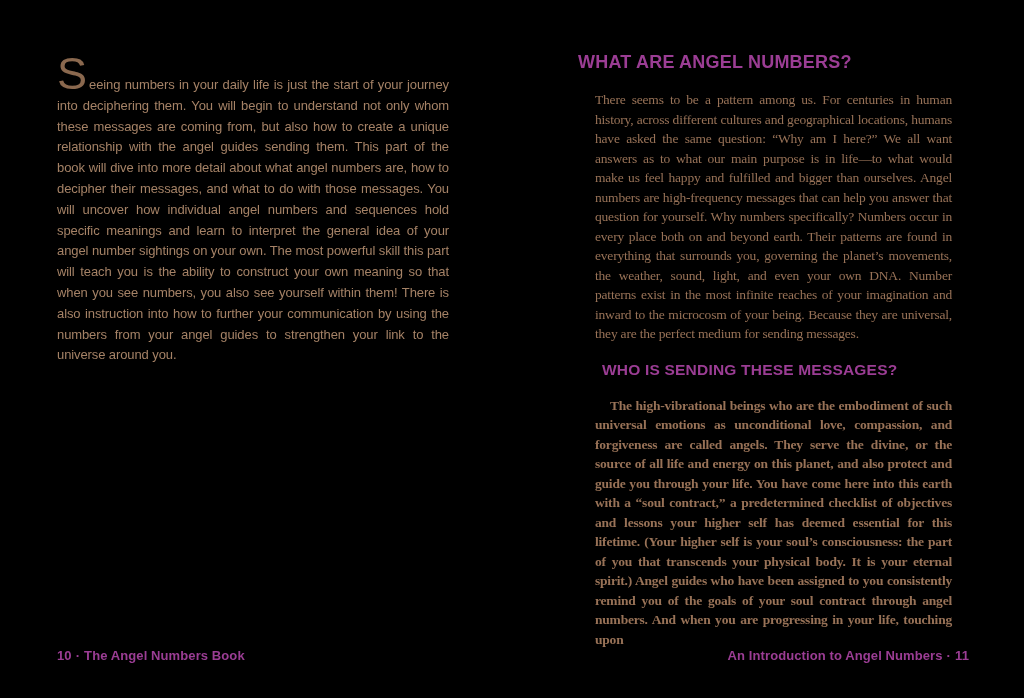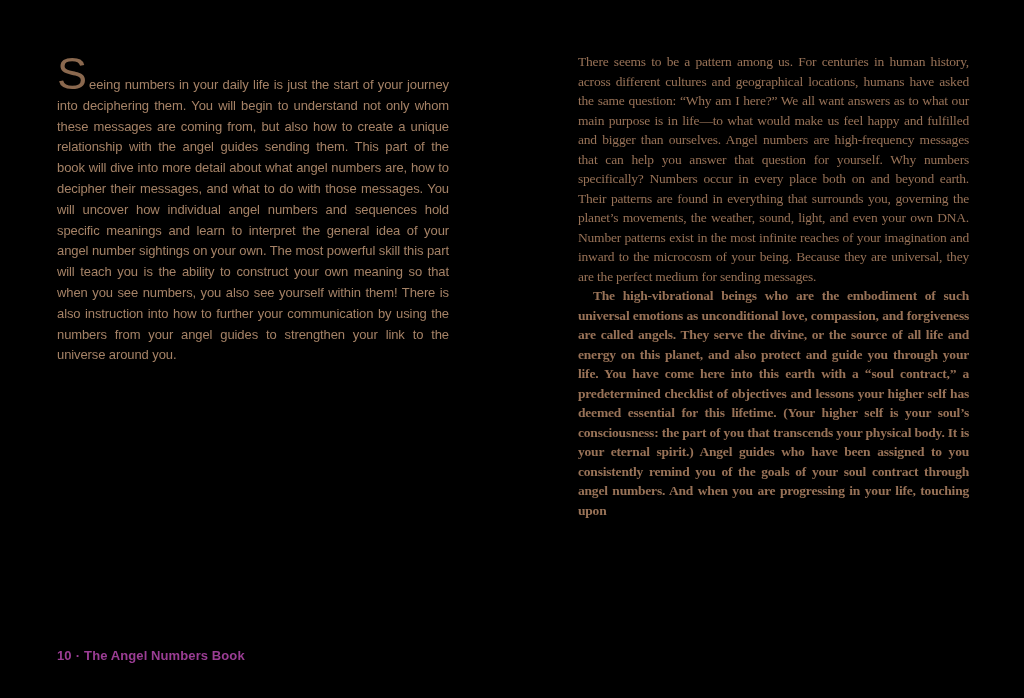--- a/index.html
+++ b/index.html
@@ -49,21 +49,21 @@
   }
   .section-heading {
     margin: 0 0 8px 0;
     font-family: "Liberation Sans", sans-serif;
     font-size: 18px;
     font-weight: 700;
     letter-spacing: 0.2px;
     color: #9b3d94;
   }
   .serif-par {
-    margin: 0;
+    margin: 17px;
     font-family: "Liberation Serif", serif;
     font-size: 13.5px;
     line-height: 19.5px;
     letter-spacing: -0.2px;
     color: #987257;
     text-align: justify;
   }
   .subsection-heading {
     margin: 17px 0 5px 24px;
     font-family: "Liberation Sans", sans-serif;
@@ -95,18 +95,21 @@
 </head>
 <body>
 
 <div class="spread">
 
   <div class="left-body"><span class="dropcap">S</span><span>eeing numbers in your daily life is just the start of your journey into deciphering them. You will begin to understand not only whom these messages are coming from, but also how to create a unique relationship with the angel guides sending them. This part of the book will dive into more detail about what angel numbers are, how to decipher their messages, and what to do with those messages. You will uncover how individual angel numbers and sequences hold specific meanings and learn to interpret the general idea of your angel number sightings on your own. The most powerful skill this part will teach you is the ability to construct your own meaning so that when you see numbers, you also see yourself within them! There is also instruction into how to further your communication by using the numbers from your angel guides to strengthen your link to the universe around you.</span></div>
 
   <div class="footer footer-left"><span>10</span><span class="sep">·</span><span>The Angel Numbers Book</span></div>
 
   <div class="right-col">
+    <h1 class="section-heading">WHAT ARE ANGEL NUMBERS?</h1>
     <p class="serif-par">There seems to be a pattern among us. For centuries in human history, across different cultures and geographical locations, humans have asked the same question: “Why am I here?” We all want answers as to what our main purpose is in life—to what would make us feel happy and fulfilled and bigger than ourselves. Angel numbers are high-frequency messages that can help you answer that question for yourself. Why numbers specifically? Numbers occur in every place both on and beyond earth. Their patterns are found in everything that surrounds you, governing the planet’s movements, the weather, sound, light, and even your own DNA. Number patterns exist in the most infinite reaches of your imagination and inward to the microcosm of your being. Because they are universal, they are the perfect medium for sending messages.</p>
+    <h2 class="subsection-heading">WHO IS SENDING THESE MESSAGES?</h2>
     <p class="serif-par par-indent">The high-vibrational beings who are the embodiment of such universal emotions as unconditional love, compassion, and forgiveness are called angels. They serve the divine, or the source of all life and energy on this planet, and also protect and guide you through your life. You have come here into this earth with a “soul contract,” a predetermined checklist of objectives and lessons your higher self has deemed essential for this lifetime. (Your higher self is your soul’s consciousness: the part of you that transcends your physical body. It is your eternal spirit.) Angel guides who have been assigned to you consistently remind you of the goals of your soul contract through angel numbers. And when you are progressing in your life, touching upon</p>
   </div>
 
+  <div class="footer footer-right"><span>An Introduction to Angel Numbers</span><span class="sep">·</span><span>11</span></div>
 
 </div>
 
 </body></html>

